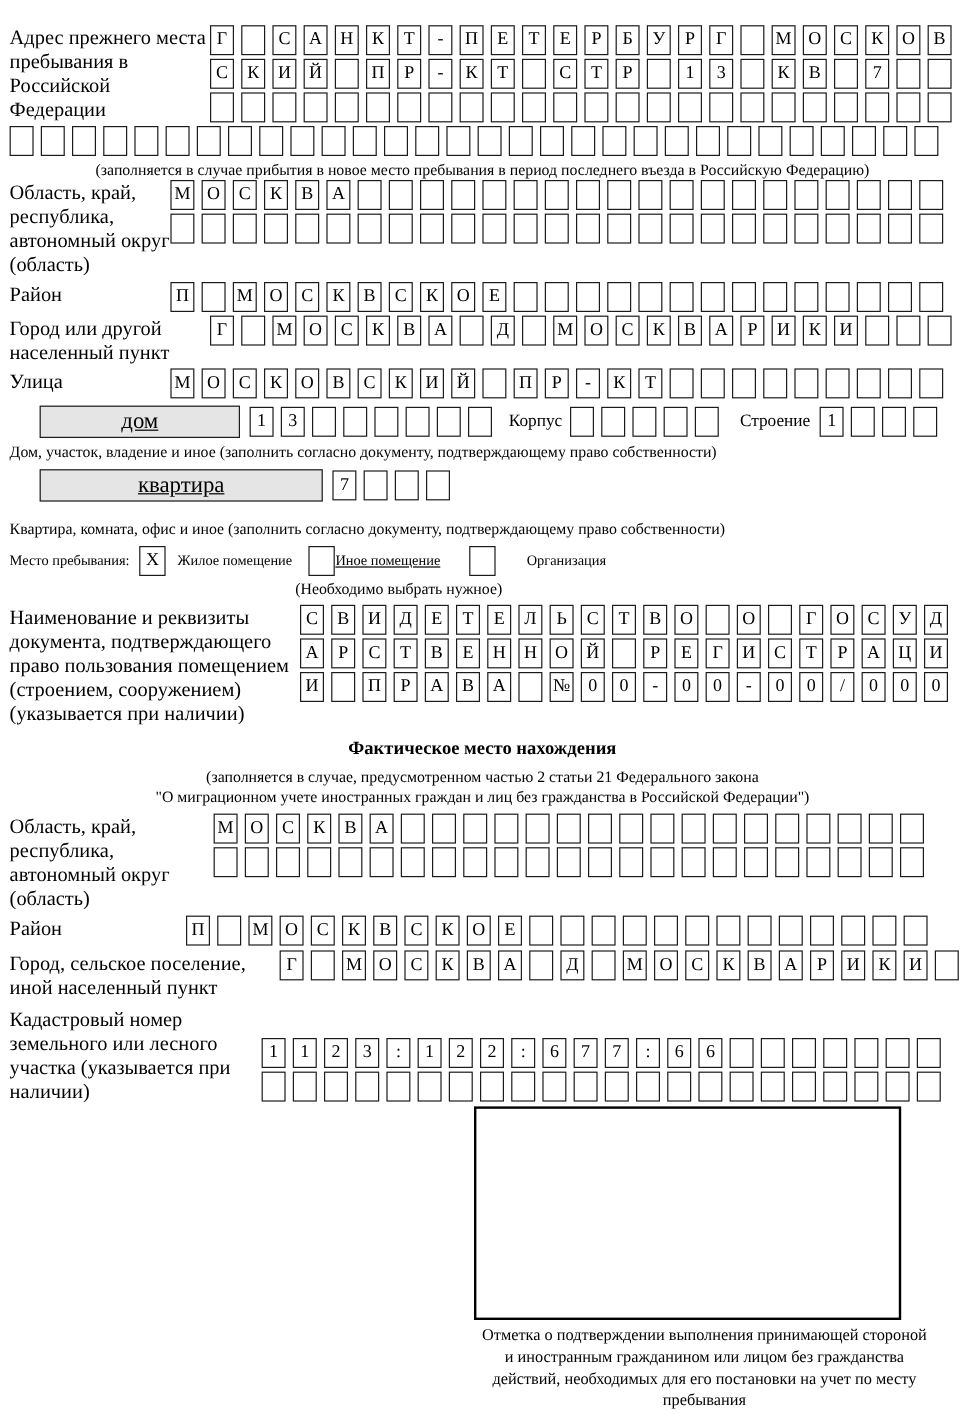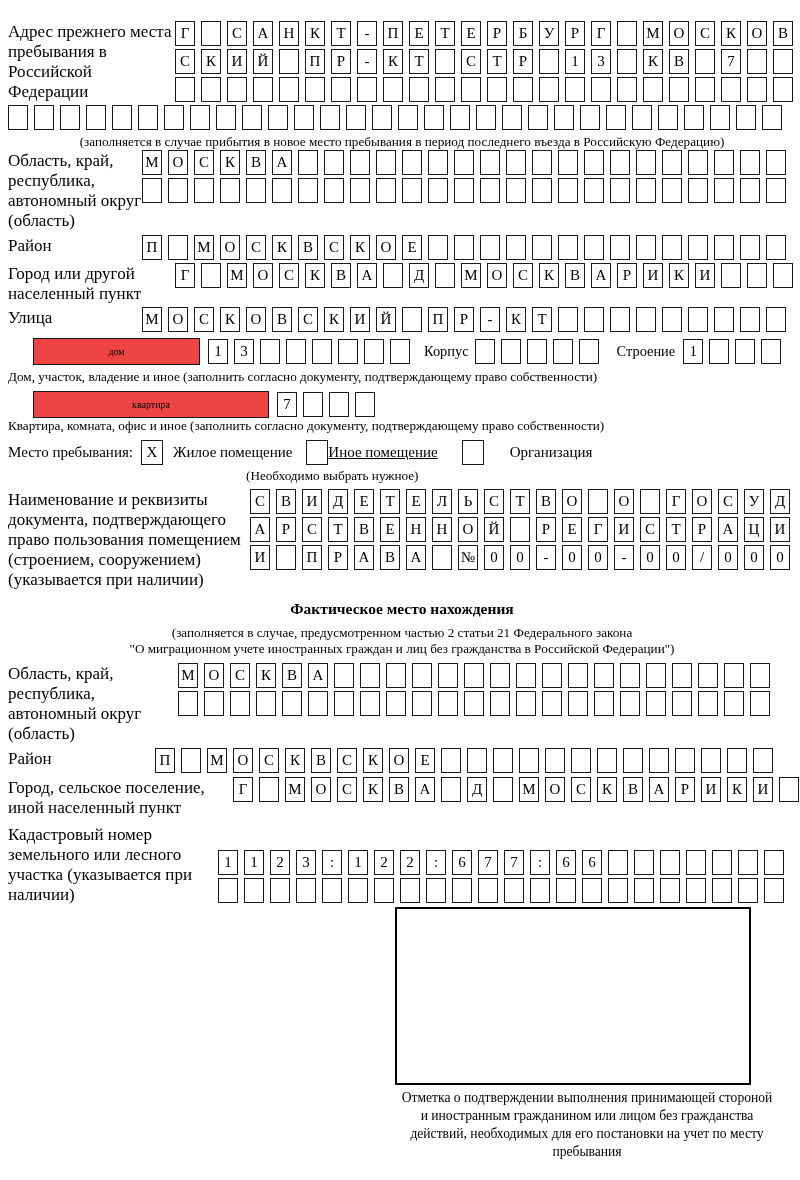--- a/index.html
+++ b/index.html
@@ -8,25 +8,25 @@
   .hdr{text-align:right;padding:22px 58px 0 0;font-size:15px;}
   .field{display:flex;align-items:flex-start;}
   .label{font-size:17px;line-height:20px;flex:none;padding-top:1px;}
   .grids{flex:none;}
   .boxrow{display:flex;flex:none;}
   .rowgap{margin-bottom:3px;}
   .cbox{width:20px;height:25px;box-sizing:border-box;border:1.7px solid #1b1b1b;margin-right:6px;display:flex;align-items:center;justify-content:center;font-size:15px;line-height:1;flex:none;background:#fff;}
   .cap{font-size:13.2px;line-height:16px;}
   .center{text-align:center;}
   .sec-title{font-weight:bold;font-size:15.5px;text-align:center;}
-  .widebox{border:1.7px solid #1b1b1b;height:27px;box-sizing:border-box;display:flex;align-items:center;justify-content:center;font-size:10px;flex:none;background:#ef4444;}
+  .widebox{border:1.7px solid #1b1b1b;height:27px;box-sizing:border-box;display:flex;align-items:center;justify-content:center;font-size:19px;flex:none;background:#e5e5e5;text-decoration:underline;}
   .inline-lab{font-size:14.4px;line-height:27px;flex:none;}
   .chk{width:22px;height:25px;box-sizing:border-box;border:1.7px solid #1b1b1b;display:flex;align-items:center;justify-content:center;font-size:15px;flex:none;background:#fff;}
   .mesto-row{display:flex;align-items:center;margin-top:6px;}
-  .mesto-row .t{font-size:15px;}
+  .mesto-row .t{font-size:12px;}
   .stamp-box{margin-left:387px;width:356px;height:178px;box-sizing:border-box;border:2px solid #000;background:#fff;}
   .stamp-cap{margin-left:390px;width:378px;text-align:center;font-size:13.6px;line-height:18px;margin-top:4px;}
   .w167{width:167px;} .w134{width:134px;} .w242{width:242px;}
   .w170{width:170px;} .w147{width:147px;} .w225{width:225px;} .w210{width:210px;}
 </style>
 </head>
 <body>
 
 <div class="page">
 
@@ -333,21 +333,21 @@
 
   <div class="field" style="margin-top:6px;align-items:center;">
     <div class="widebox" style="width:236px;margin-left:25px;">квартира</div>
     <div class="boxrow" style="margin-left:8px;">
         <span class="cbox">7</span>
         <span class="cbox"></span>
         <span class="cbox"></span>
         <span class="cbox"></span>
       </div>
   </div>
-  <div class="cap" style="margin-top:0;">Квартира, комната, офис и иное (заполнить согласно документу, подтверждающему право собственности)</div>
+  <div class="cap" style="margin-top:15px;">Квартира, комната, офис и иное (заполнить согласно документу, подтверждающему право собственности)</div>
 
   <div class="mesto-row">
     <span class="t">Место пребывания:</span>
     <span class="chk" style="margin-left:8px;">X</span>
     <span class="t" style="margin-left:10px;">Жилое помещение</span>
     <span class="chk" style="margin-left:14px;"></span>
     <span class="t" style="text-decoration:underline;">Иное помещение</span>
     <span class="chk" style="margin-left:24px;"></span>
     <span class="t" style="margin-left:26px;">Организация</span>
   </div>

